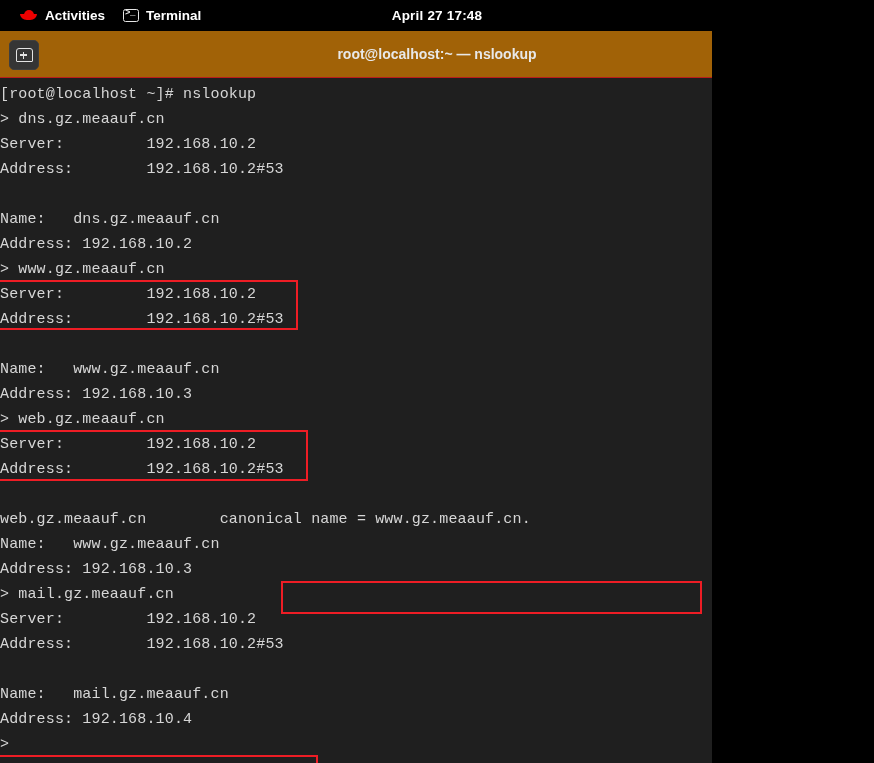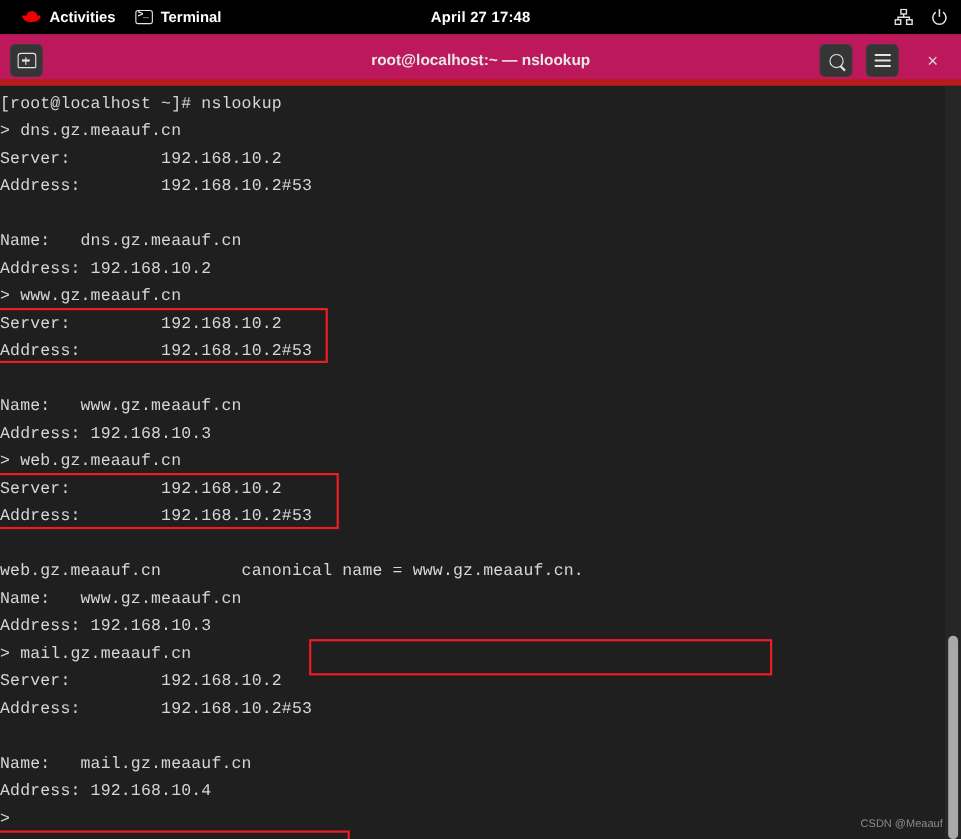--- a/index.html
+++ b/index.html
@@ -8,21 +8,21 @@
     background: #000;
   }
   body {
     width: 874px;
     height: 763px;
     overflow: hidden;
     font-family: "Liberation Sans", sans-serif;
   }
   #screen {
     position: relative;
-    width: 874px;
+    width: 712px;
     height: 763px;
     background: #1f1f1f;
     overflow: hidden;
   }
 
   
   #topbar {
     position: absolute;
     left: 0; top: 0;
     width: 874px; height: 31px;
@@ -92,22 +92,22 @@
     align-items: center;
     gap: 16px;
   }
   .tb-right-btn { display: flex; align-items: center; }
 
   
   #titlebar {
     position: absolute;
     left: 0; top: 31px;
     width: 874px; height: 47px;
-    background: #be185d;
-    border-bottom: 6px solid #b91c1c;
+    background: #a16207;
+    border-bottom: 1px solid #b91c1c;
     box-sizing: border-box;
   }
   #window-title {
     position: absolute;
     left: 0; right: 0; top: 0;
     line-height: 46px;
     text-align: center;
     color: #e8e8e8;
     font-size: 14px;
     font-weight: bold;

